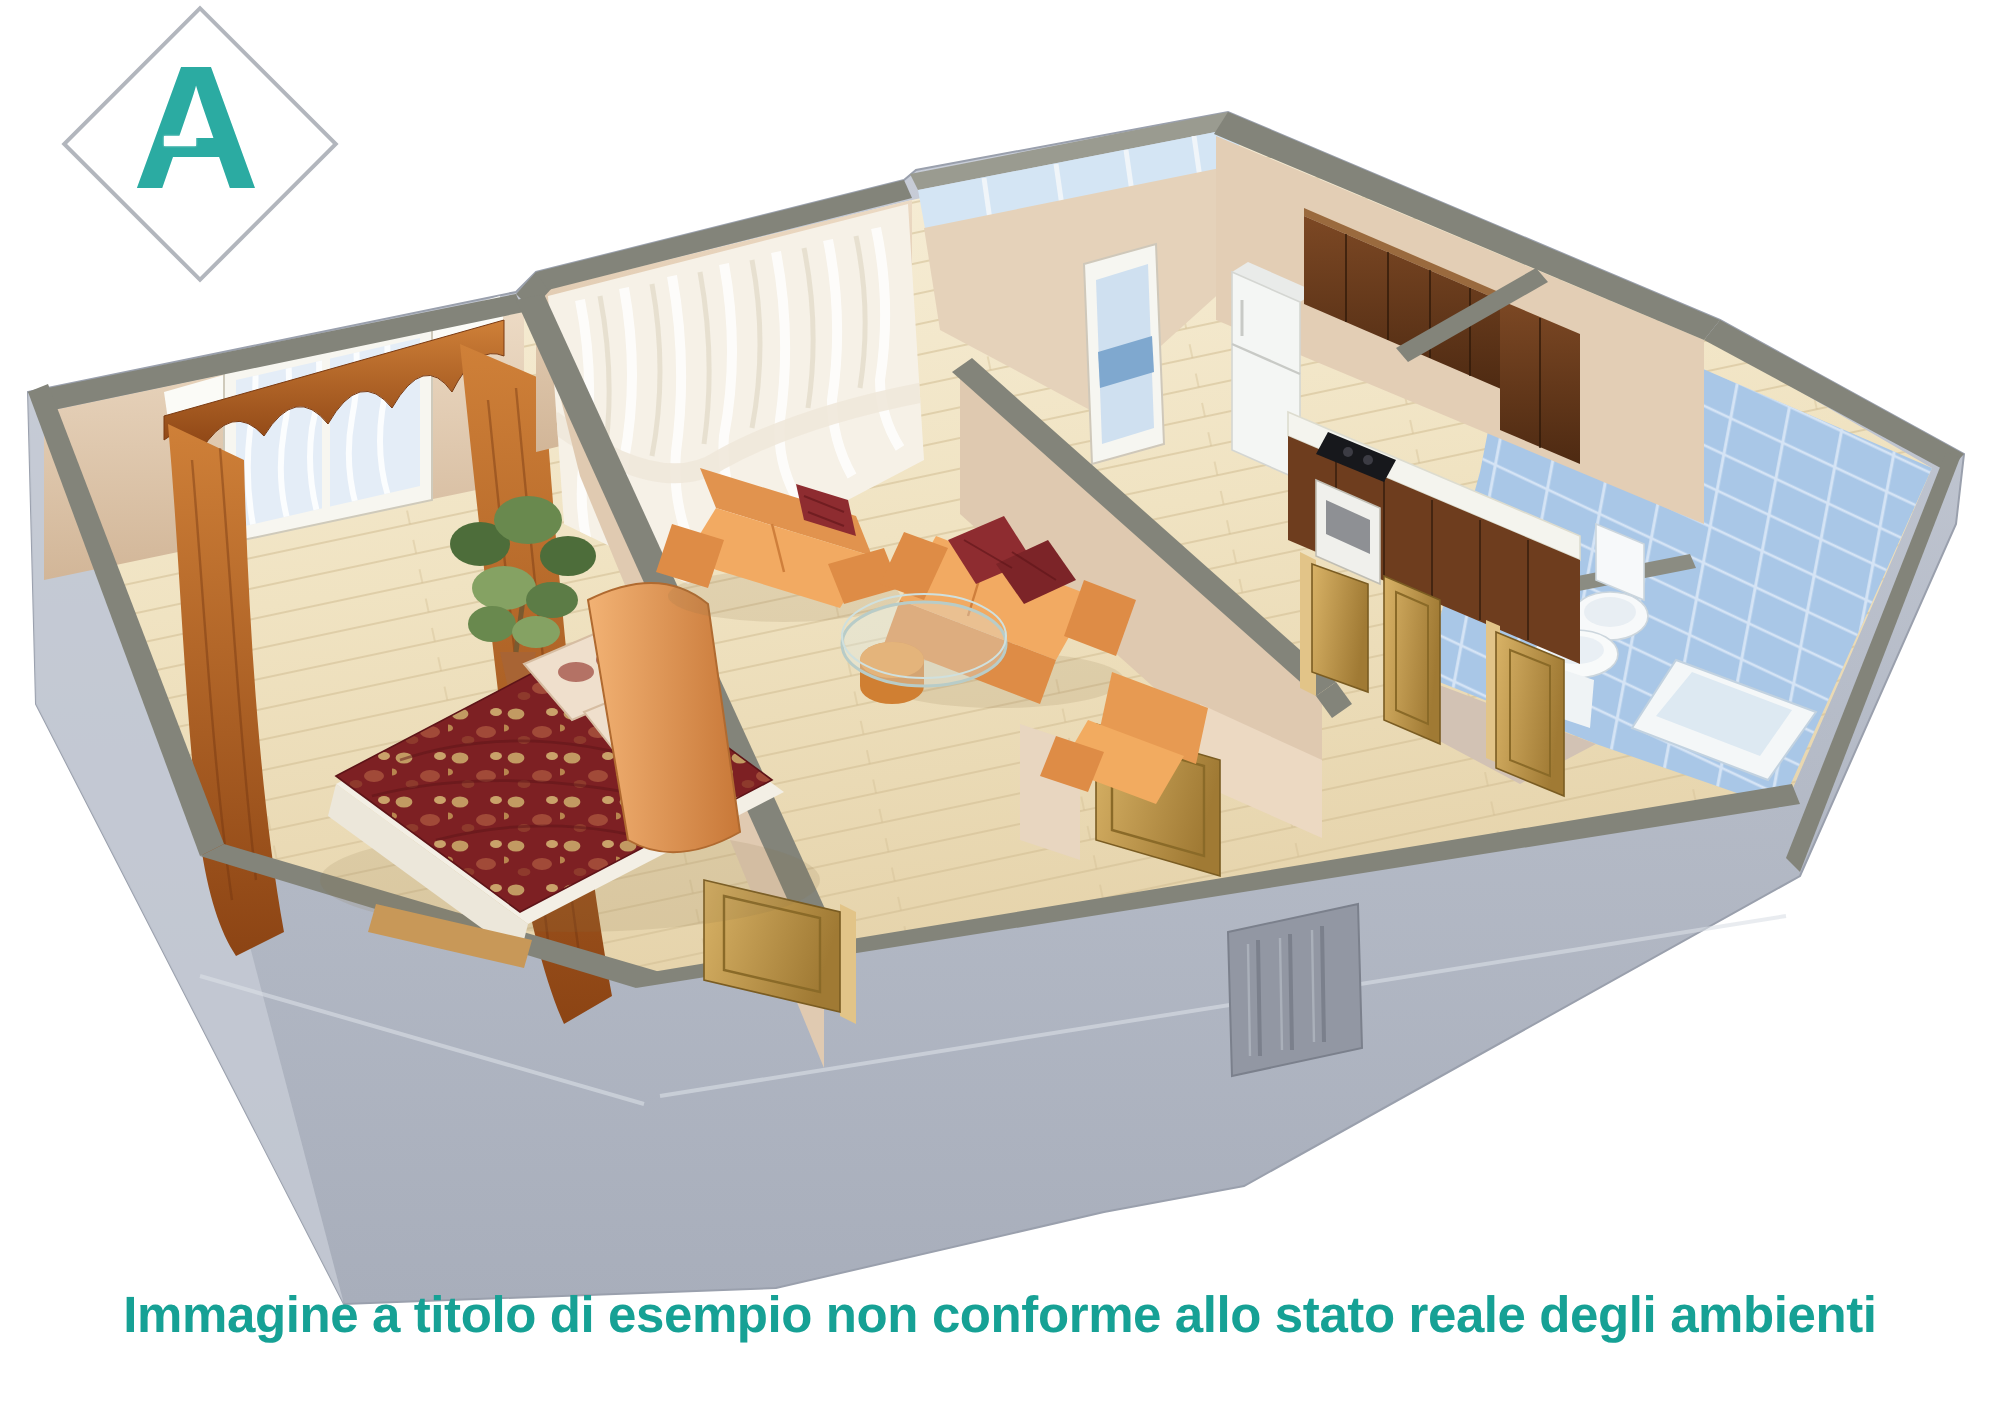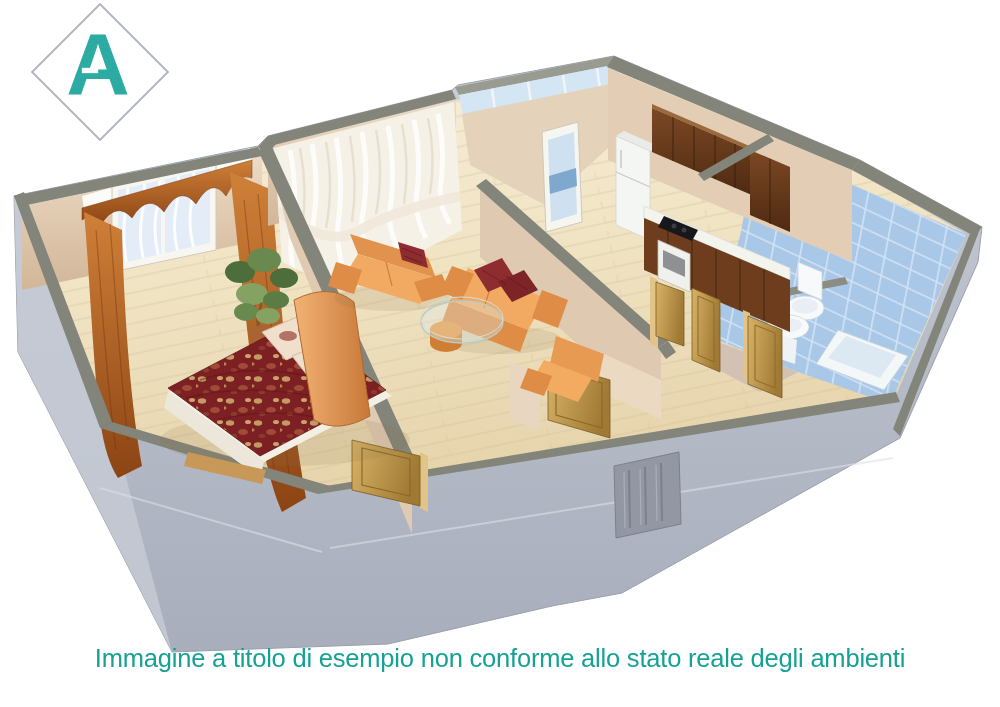--- a/index.html
+++ b/index.html
@@ -11,21 +11,21 @@
   .diamond{position:absolute;left:21px;top:21px;width:94px;height:94px;background:#ffffff;
            border:2px solid #b2b6bd;transform:rotate(45deg);
            box-shadow:0 0 0 1px rgba(255,255,255,.8) inset;}
   .logo-letter{position:absolute;left:0;top:-6px;width:136px;height:136px;display:flex;
                align-items:center;justify-content:center;font-size:88px;font-weight:bold;
                color:#2BABA2;line-height:1;}
   .logo-microtext{position:absolute;left:52px;top:66px;width:16px;height:5px;background:#ffffff;
                   box-shadow:0 0 1px rgba(255,255,255,.9);}
   
   .caption{position:absolute;left:0;top:644px;width:1000px;text-align:center;
-           font-size:25.5px;font-weight:normal;letter-spacing:-0.2px;color:#16A195;}
+           font-size:25.5px;font-weight:bold;letter-spacing:-0.2px;color:#16A195;}
 </style>
 </head>
 <body>
 
 <div class="stage">
 
   <svg class="plan-svg" width="1000" height="707" viewBox="0 0 1000 707">
     <defs>
       <linearGradient id="gOuter" x1="0" y1="0" x2="0" y2="1">
         <stop offset="0" stop-color="#c9ced9"></stop>

